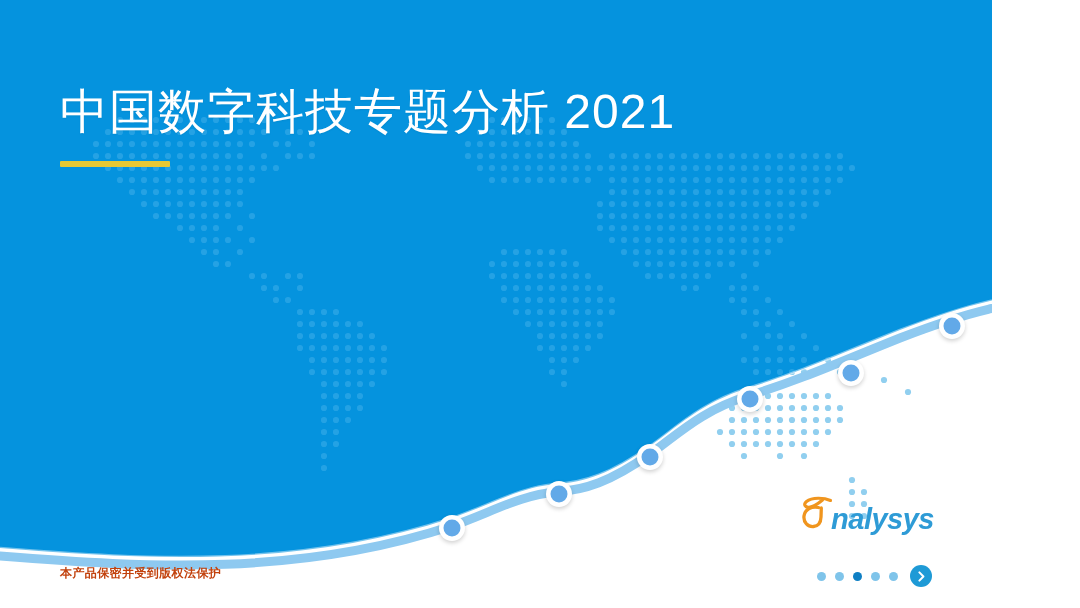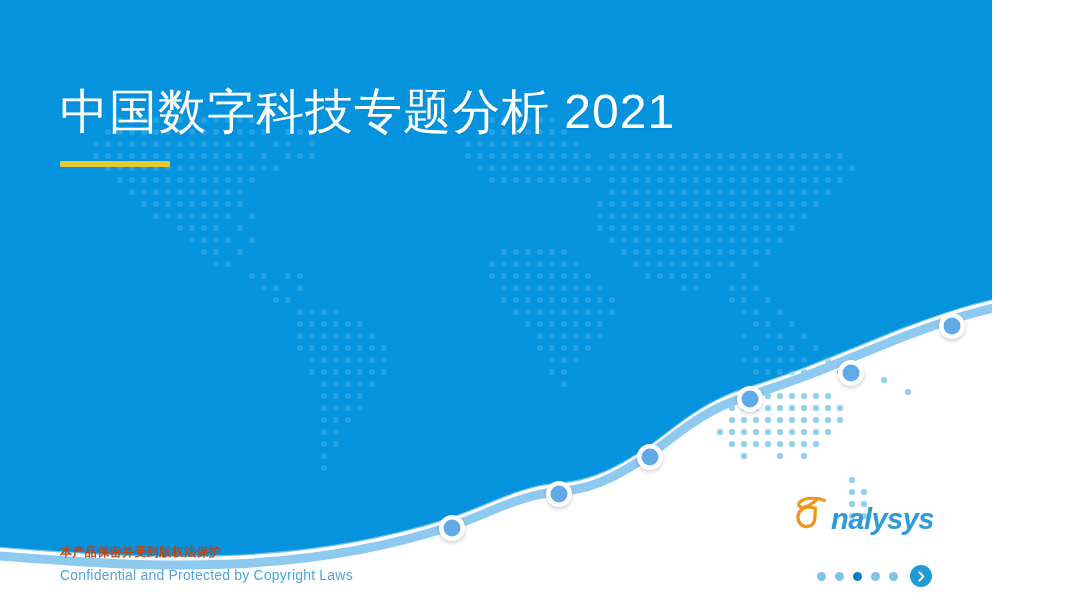--- a/index.html
+++ b/index.html
@@ -114,21 +114,21 @@
     position: absolute;
     right: 58px;
     bottom: 74px;
     z-index: 5;
     text-align: center;
     width: 140px;
   }
   .logo-row {
     display: flex;
     align-items: flex-end;
-    justify-content: space-between;
+    justify-content: flex-end;
     height: 34px;
   }
   .logo-mark { display: block; }
   .logo-word {
     color: #2E9BD6;
     font-size: 29px;
     font-style: italic;
     font-weight: bold;
     letter-spacing: -0.5px;
     line-height: 1;
@@ -847,21 +847,20 @@
   <div class="marker" style="left:952px; top:326px;"></div>
   <div class="marker" style="left:1052px; top:304px;"></div>
 
   <div class="title-block">
     <h1 class="title">中国数字科技专题分析 2021</h1>
     <div class="title-rule"></div>
   </div>
 
   <div class="footer">
     <div class="footer-cn">本产品保密并受到版权法保护</div>
-    <div class="footer-en">Confidential and Protected by Copyright Laws</div>
   </div>
 
   <div class="logo">
     <div class="logo-row">
       <span class="logo-mark">
         <svg width="33" height="34" viewBox="0 0 33 34" xmlns="http://www.w3.org/2000/svg">
           <path d="M30.5 4.5 C24 1.5 12 1 6.5 5.5 C3 8.4 5 11.5 9 11.2 C14 10.8 19 7 22.5 4" fill="none" stroke="#F0951E" stroke-width="3.1" stroke-linecap="round"></path>
           <path d="M18.5 11.5 C12 10 5 13 4 20 C3.2 26.5 8 31 13.5 30.5 C18 30.1 20.8 26.5 21 21 L21.3 12" fill="none" stroke="#F0951E" stroke-width="3.3" stroke-linecap="round"></path>
         </svg>
       </span>

